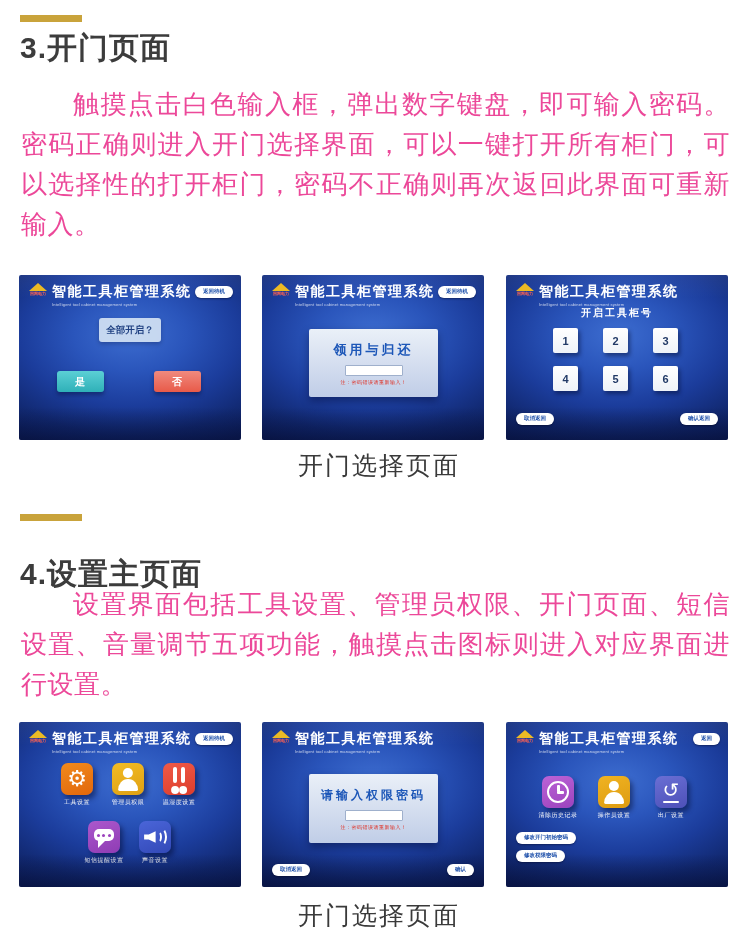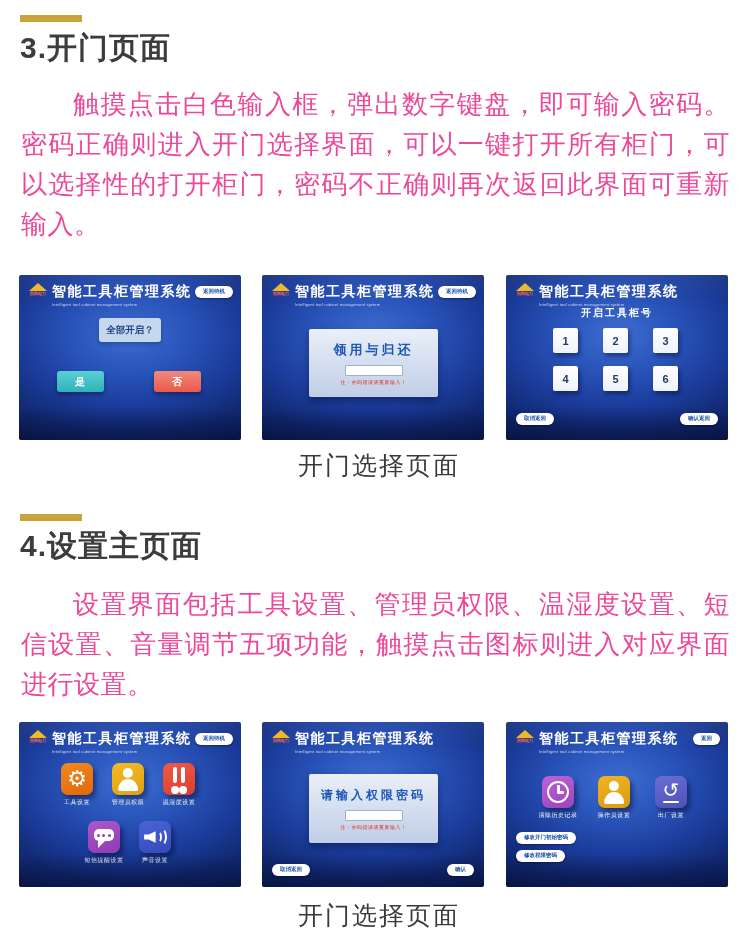--- a/index.html
+++ b/index.html
@@ -158,22 +158,22 @@
       <div class="ntile" style="left:97px;top:91px">5</div>
       <div class="ntile" style="left:147px;top:91px">6</div>
       <div class="pill" style="left:10px;top:138px">取消返回</div>
       <div class="pill" style="right:10px;top:138px">确认返回</div>
     </div>
   </div>
 
   <div class="shot-caption" style="top:449px">开门选择页面</div>
 
   <div class="accent-bar" style="top:514px"></div>
-  <div class="sec-heading" style="top:526px">4.设置主页面</div>
-  <div class="sec-para" style="top:584px">设置界面包括工具设置、管理员权限、温湿度设置、短信设置、音量调节五项功能，触摸点击图标则进入对应界面进行设置。</div>
+  <div class="sec-heading" style="top:554px">4.设置主页面</div>
+  <div class="sec-para" style="top:584px">设置界面包括工具设置、管理员权限、开门页面、短信设置、音量调节五项功能，触摸点击图标则进入对应界面进行设置。</div>
 
   <div class="row2">
 
     <div class="shot s1">
       <div class="sys-header">
         <div class="logo">
           <div class="tri"></div>
           <div class="lt">国网电力</div>
         </div>
         <div class="titles">

